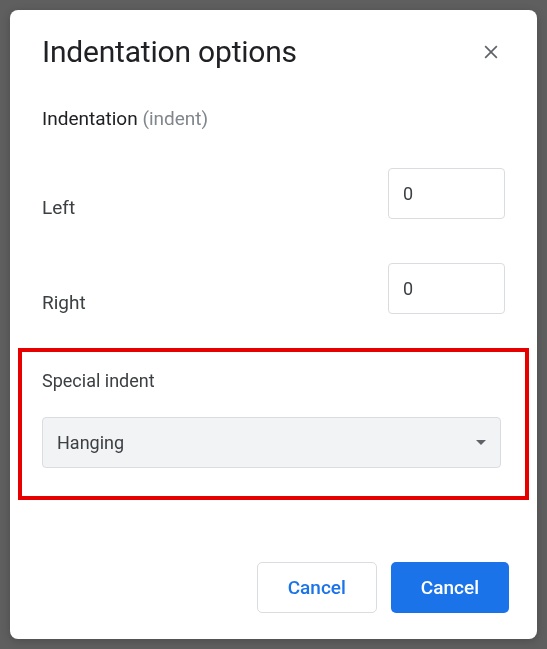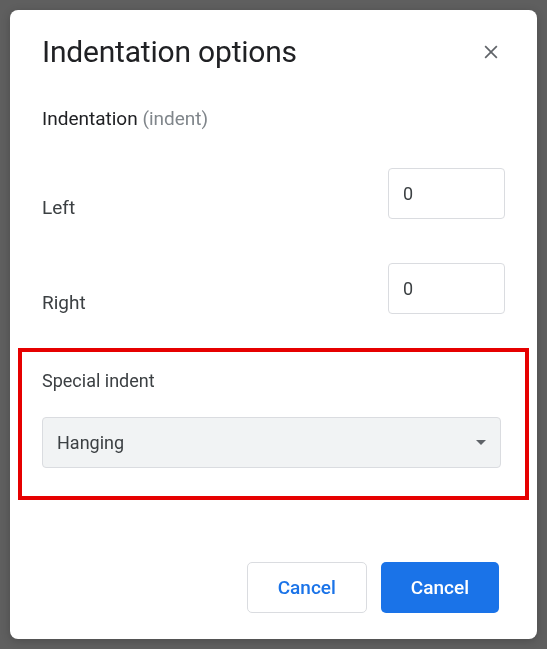--- a/index.html
+++ b/index.html
@@ -112,21 +112,21 @@
       color: #3c4043;
     }
     .dropdown-arrow {
       border-left: 5px solid transparent;
       border-right: 5px solid transparent;
       border-top: 5px solid #5f6368;
     }
     .dialog-actions {
       position: absolute;
       bottom: 26px;
-      right: 38px;
+      right: 28px;
       display: flex;
       gap: 14px;
     }
     .btn {
       height: 51px;
       padding: 0 30px;
       border-radius: 5px;
       font-size: 19px;
       font-weight: 500;
       cursor: pointer;

